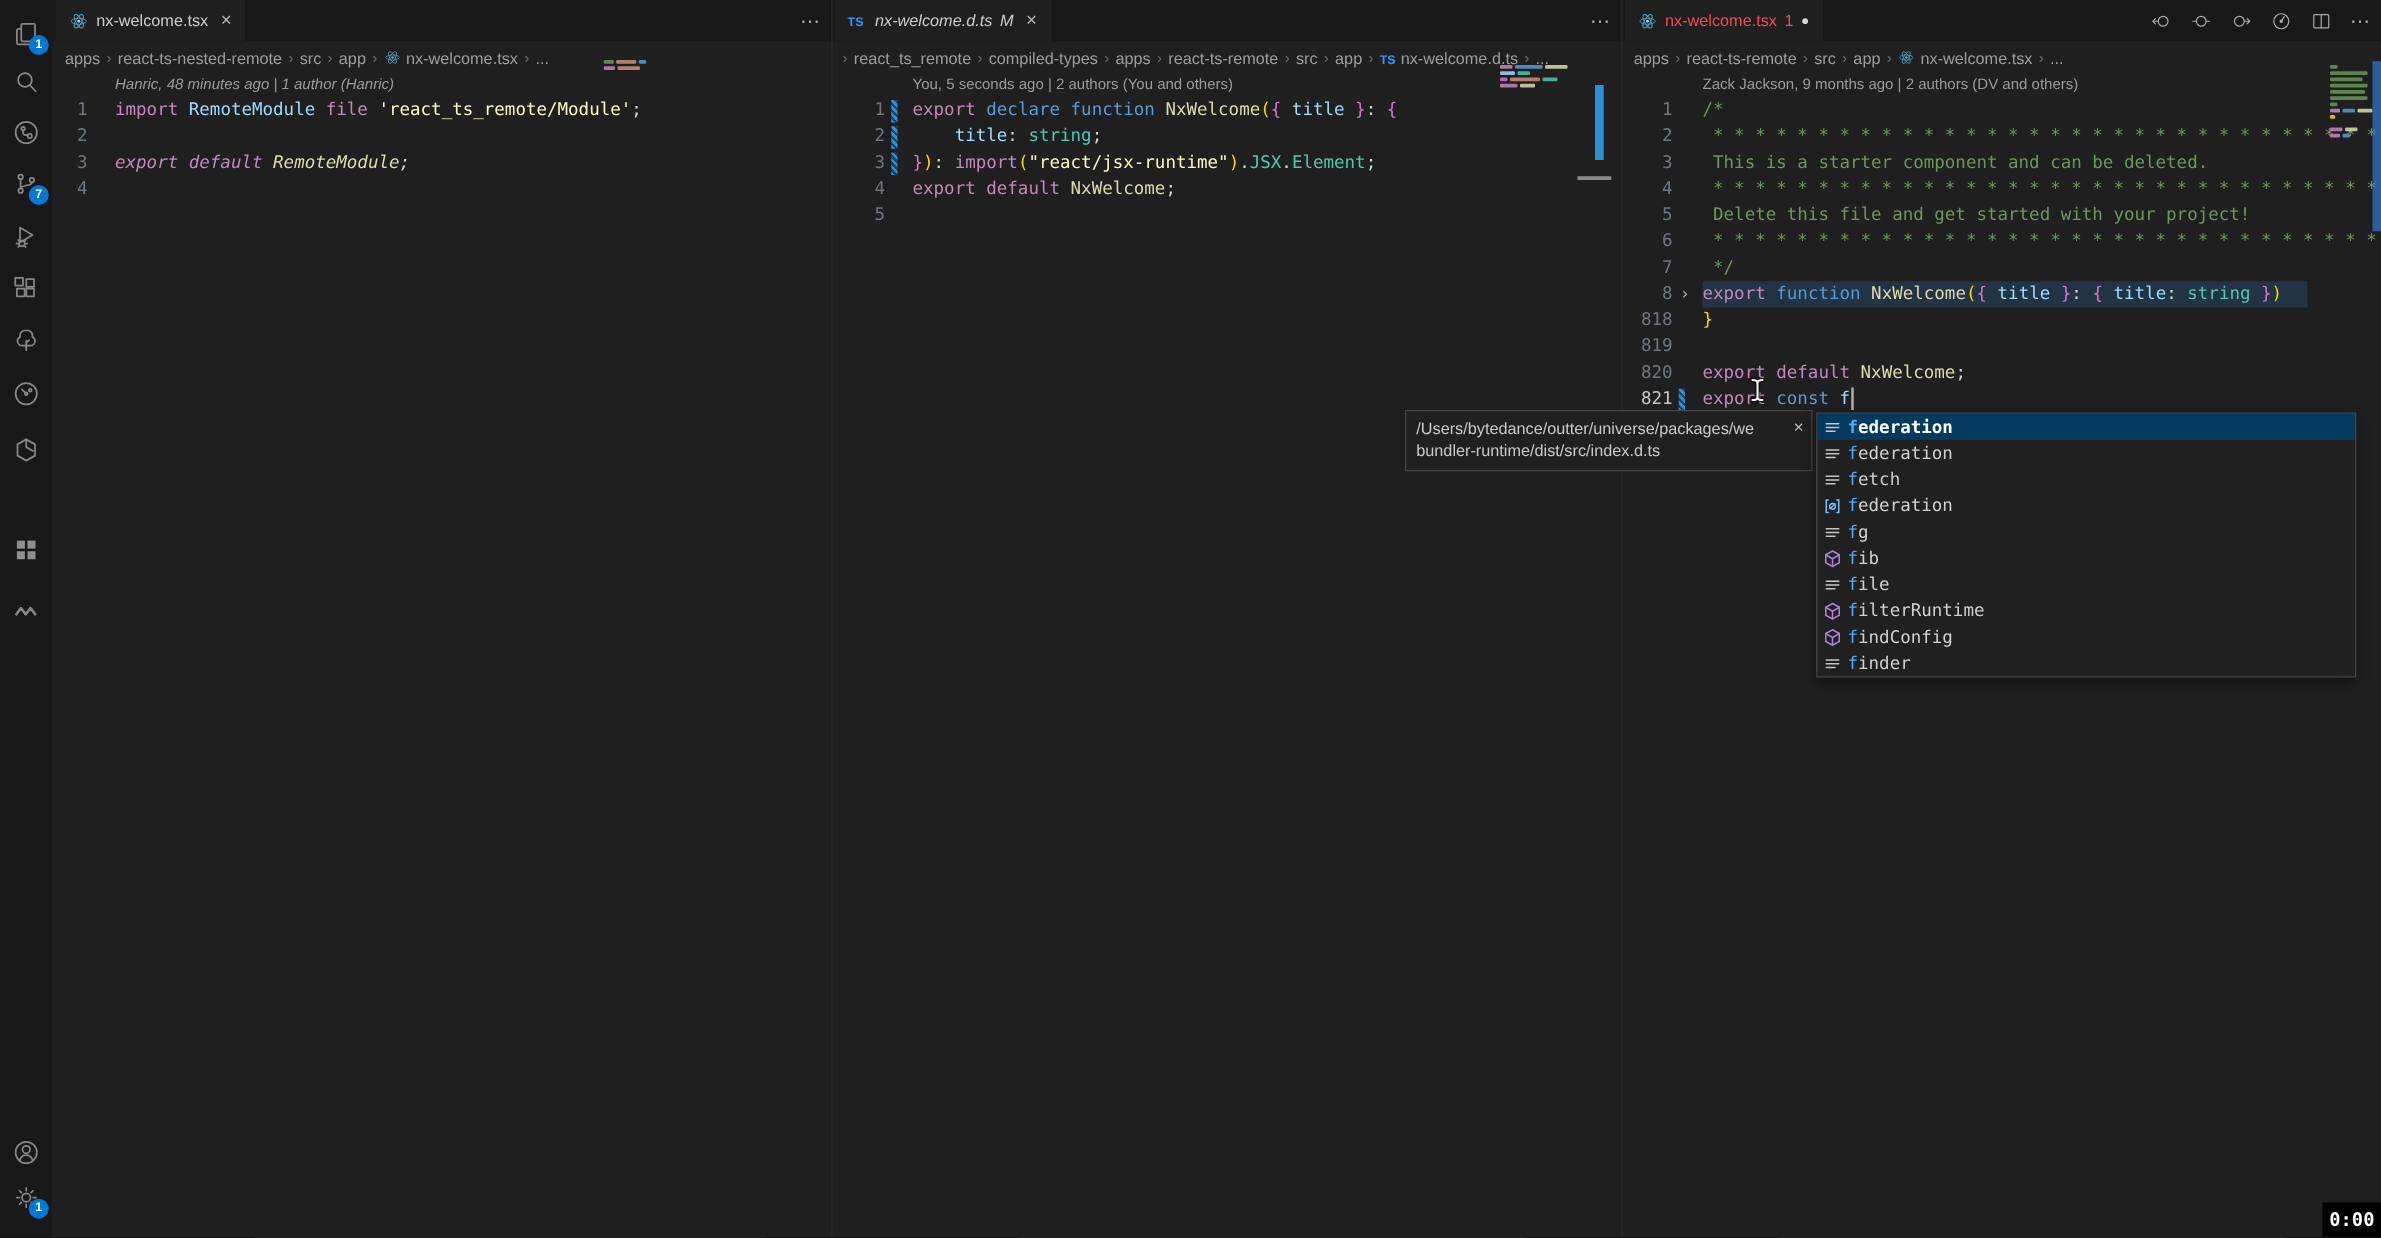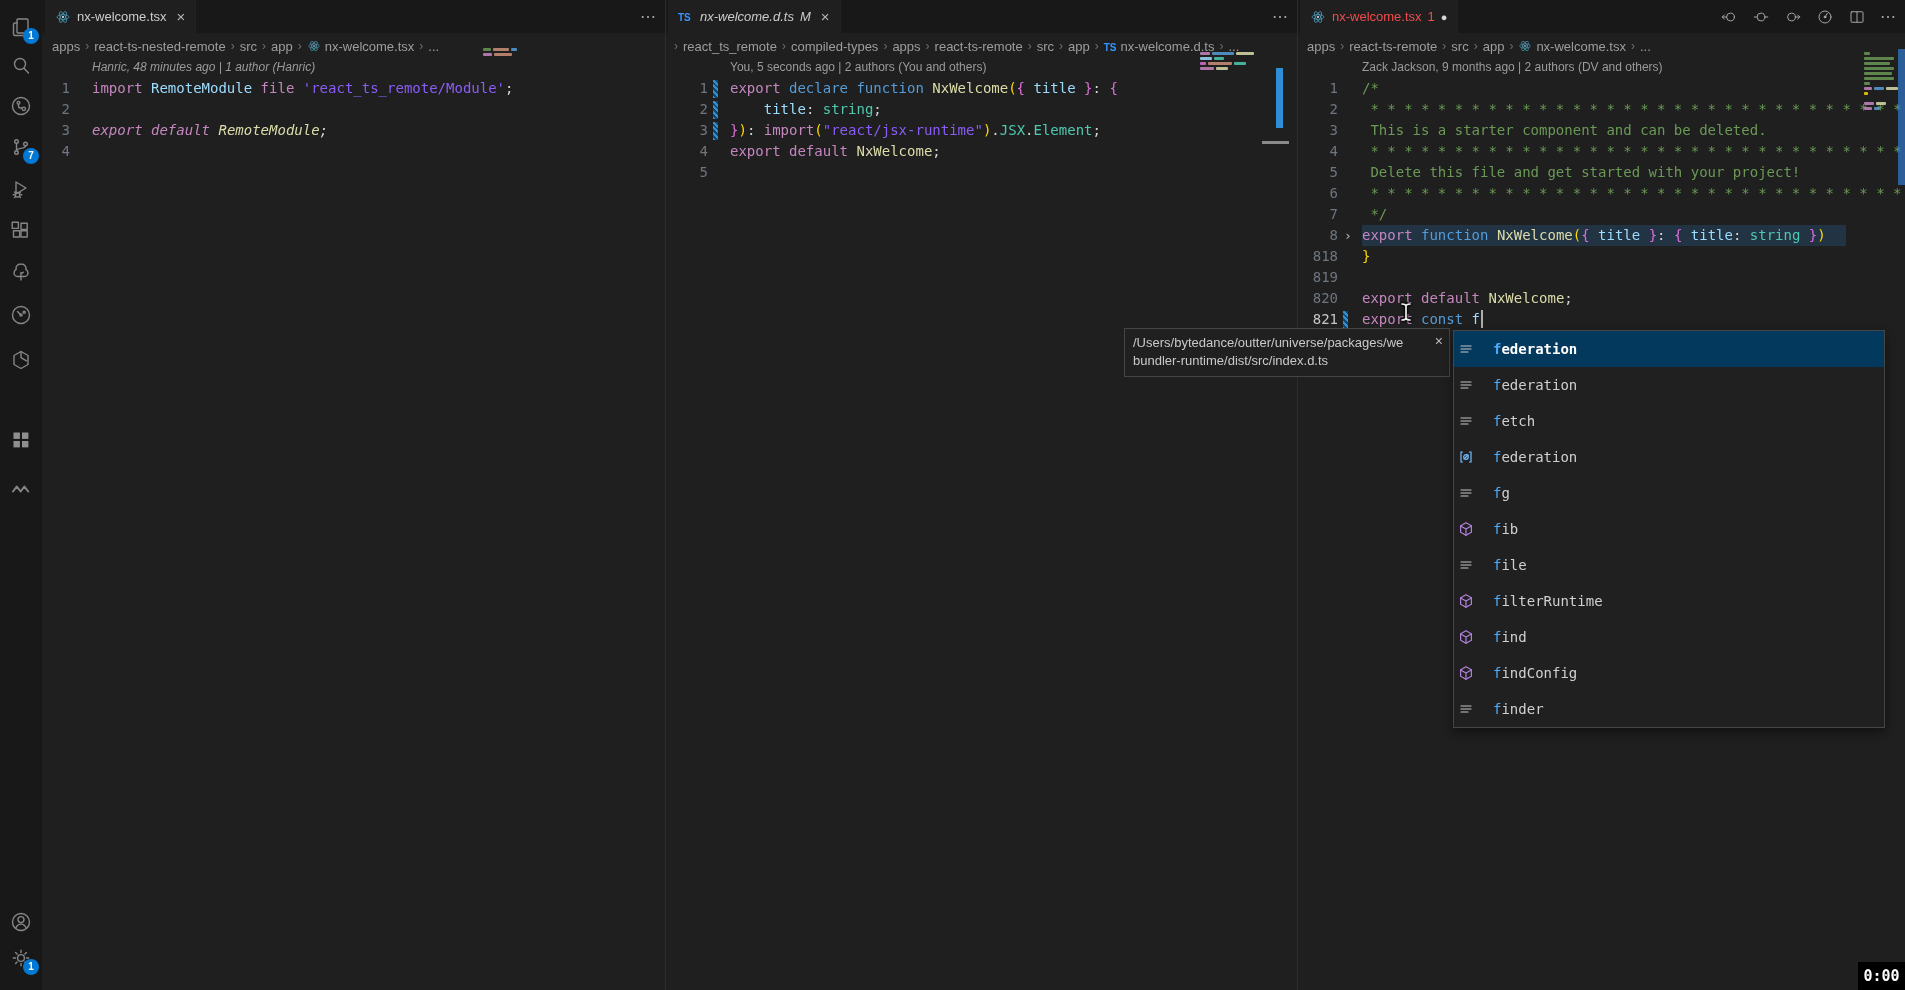--- a/index.html
+++ b/index.html
@@ -34,34 +34,34 @@
   .crow{position:relative;height:21px;line-height:21px;white-space:pre;}
   .lnum{position:absolute;top:0;text-align:right;color:#6e7681;font-size:14px;cursor:pointer;}
   .lnum.active{color:#c6c6c6;}
   .fold{position:absolute;top:0;color:#b8b8b8;font-size:13px;cursor:pointer;}
   .ctext{position:absolute;top:0;}
   .ctext.folded{background:rgba(38,79,120,.42);padding-right:20px;}
   .gdeco{position:absolute;top:2px;width:5px;height:18px;
          background:repeating-linear-gradient(45deg,#2e8fd4 0 2px,#14476b 2px 4px);}
   
   .tk-kw{color:#c586c0}.tk-kwb{color:#569cd6}.tk-var{color:#9cdcfe}.tk-fn{color:#dcdcaa}
-  .tk-type{color:#4ec9b0}.tk-str{color:#8b5cf6}.tk-cmt{color:#6a9955}.tk-pw{color:#d4d4d4}
+  .tk-type{color:#4ec9b0}.tk-str{color:#fef9c3}.tk-cmt{color:#6a9955}.tk-pw{color:#d4d4d4}
   .tk-by{color:#ffd700}.tk-bp{color:#da70d6}
   .divider{position:absolute;top:0;width:1px;height:990px;background:#2d2d2d;}
   
   .mini{position:absolute;}
   .mini .mrow{position:absolute;height:3px;display:flex;gap:2px;}
   .mini .mseg{height:3px;border-radius:1px;opacity:.85;}
   .scrolldeco{position:absolute;}
   #details{position:absolute;left:1124px;top:328px;width:326px;box-sizing:border-box;background:#202020;
            border:1px solid #454545;padding:5px 22px 6px 8px;font-size:13px;color:#c9c9c9;line-height:18px;z-index:30;}
   #details .close{position:absolute;right:6px;top:3px;color:#bbb;cursor:pointer;font-size:14px;}
   #suggest{position:absolute;left:1453px;top:330px;width:430px;background:#202020;border:1px solid #454545;
            box-shadow:0 4px 10px rgba(0,0,0,.45);z-index:31;}
-  .srow{height:36px;display:flex;align-items:center;gap:19px;padding:0 4px;cursor:pointer;
+  .srow{height:21px;display:flex;align-items:center;gap:4px;padding:0 4px;cursor:pointer;
         font-family:"DejaVu Sans Mono",monospace;font-size:14px;color:#d0d0d0;}
   .srow.selected{background:#04395e;color:#fff;font-weight:bold;}
   .srow .kicon{width:16px;height:16px;flex:0 0 16px;}
   .srow .kicon svg{width:16px;height:16px;fill:none;stroke-width:1.2;stroke-linecap:round;}
   .srow .match{color:#4daafc;}
   #caret{position:absolute;left:1481px;top:310px;width:2px;height:18px;background:#aeafad;z-index:5;}
   #mousecursor{position:absolute;left:1396px;top:301px;width:22px;height:22px;z-index:40;
                filter:drop-shadow(0 0 1px #000) drop-shadow(0 0 1px #000);}
   #mousecursor svg{stroke:#f2f2f2;fill:none;stroke-width:1.7;stroke-linecap:round;}
   #timer{position:absolute;left:1858px;top:962px;width:47px;height:28px;background:#000;color:#fff;
@@ -472,27 +472,20 @@
             <path d="M8 1.8l5.4 3v6.4l-5.4 3-5.4-3V4.8z"></path>
             <path d="M8 8l5.4-3.1M8 8L2.6 4.9M8 8v6.2"></path>
           </svg></span>
         <span><span class="match">f</span><span>ilterRuntime</span></span>
       </div>
       <div class="srow">
         <span class="kicon"><svg viewBox="0 0 16 16" style="stroke:#b180d7">
             <path d="M8 1.8l5.4 3v6.4l-5.4 3-5.4-3V4.8z"></path>
             <path d="M8 8l5.4-3.1M8 8L2.6 4.9M8 8v6.2"></path>
           </svg></span>
-        <span><span class="match">f</span><span>ind</span></span>
-      </div>
-      <div class="srow">
-        <span class="kicon"><svg viewBox="0 0 16 16" style="stroke:#b180d7">
-            <path d="M8 1.8l5.4 3v6.4l-5.4 3-5.4-3V4.8z"></path>
-            <path d="M8 8l5.4-3.1M8 8L2.6 4.9M8 8v6.2"></path>
-          </svg></span>
         <span><span class="match">f</span><span>indConfig</span></span>
       </div>
       <div class="srow">
         <span class="kicon"><svg viewBox="0 0 16 16" style="stroke:#c5c5c5">
             <path d="M3 5h10M3 8h10M3 11h7"></path>
           </svg></span>
         <span><span class="match">f</span><span>inder</span></span>
       </div>
     </div>
 

